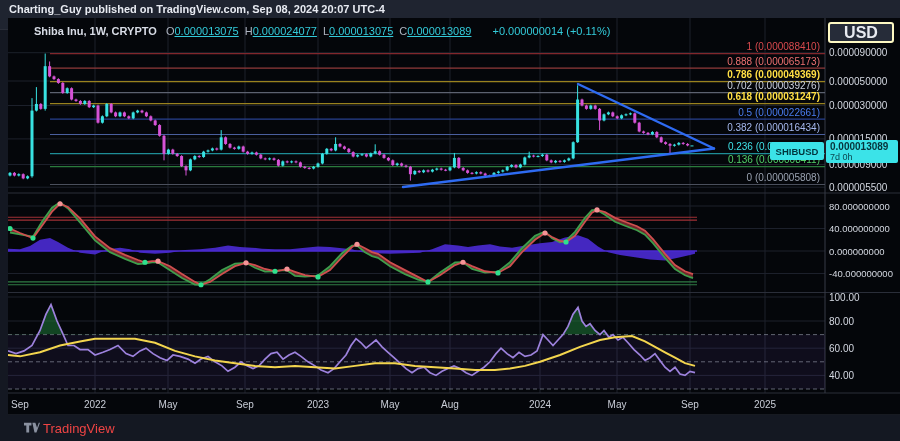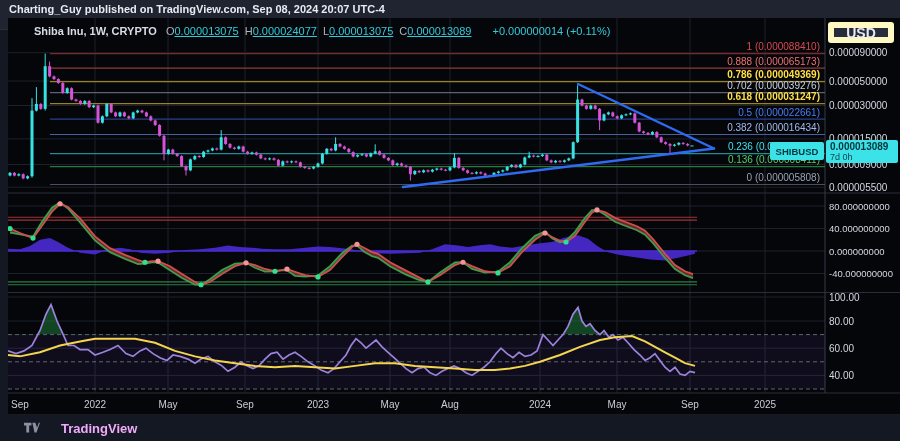--- a/index.html
+++ b/index.html
@@ -9,25 +9,25 @@
   .pubbar{position:absolute;left:0;top:0;width:900px;height:30px;background:#1f2430;
           color:#e8ebf2;font-size:11px;font-weight:700;line-height:18px;padding-left:9px;
           border-bottom:1px solid #2a2e39;white-space:nowrap;}
   .chartwrap{position:absolute;left:8px;top:18px;width:892px;height:397px;background:#04060a;}
   .legend{position:absolute;left:26px;top:7px;font-size:11px;white-space:nowrap;z-index:5;}
   .legend .sym{color:#d8dce6;font-weight:700;}
   .legend .fl{color:#aeb4c0;margin-left:6px;}
   .legend .fv{color:#33cbda;text-decoration:underline;}
   .legend .chg{color:#33cbda;margin-left:18px;}
   .usdbtn{position:absolute;left:820px;top:4px;width:66px;height:21px;background:#262c39;
-          border:6px solid #fef9c3;border-radius:3px;color:#e8ebf1;font-size:14px;font-weight:700;
+          border:2px solid #fef9c3;border-radius:3px;color:#e8ebf1;font-size:16px;font-weight:700;
           display:flex;align-items:center;justify-content:center;z-index:6;cursor:pointer;}
   .footer{position:absolute;left:0;top:415px;width:900px;height:26px;background:#141822;
           display:flex;align-items:center;padding-left:24px;color:#868d9b;}
-  .footer .brand{font-size:13px;font-weight:700;margin-left:21px;color:#f0abfc;}
+  .footer .brand{font-size:13px;font-weight:400;margin-left:3px;color:#ef4444;}
   svg text{font-family:"Liberation Sans",sans-serif;}
 </style>
 </head>
 <body>
 
 <div class="stage">
   <div class="pubbar">
     <span>Charting_Guy published on TradingView.com, Sep 08, 2024 20:07 UTC-4</span>
   </div>
 

